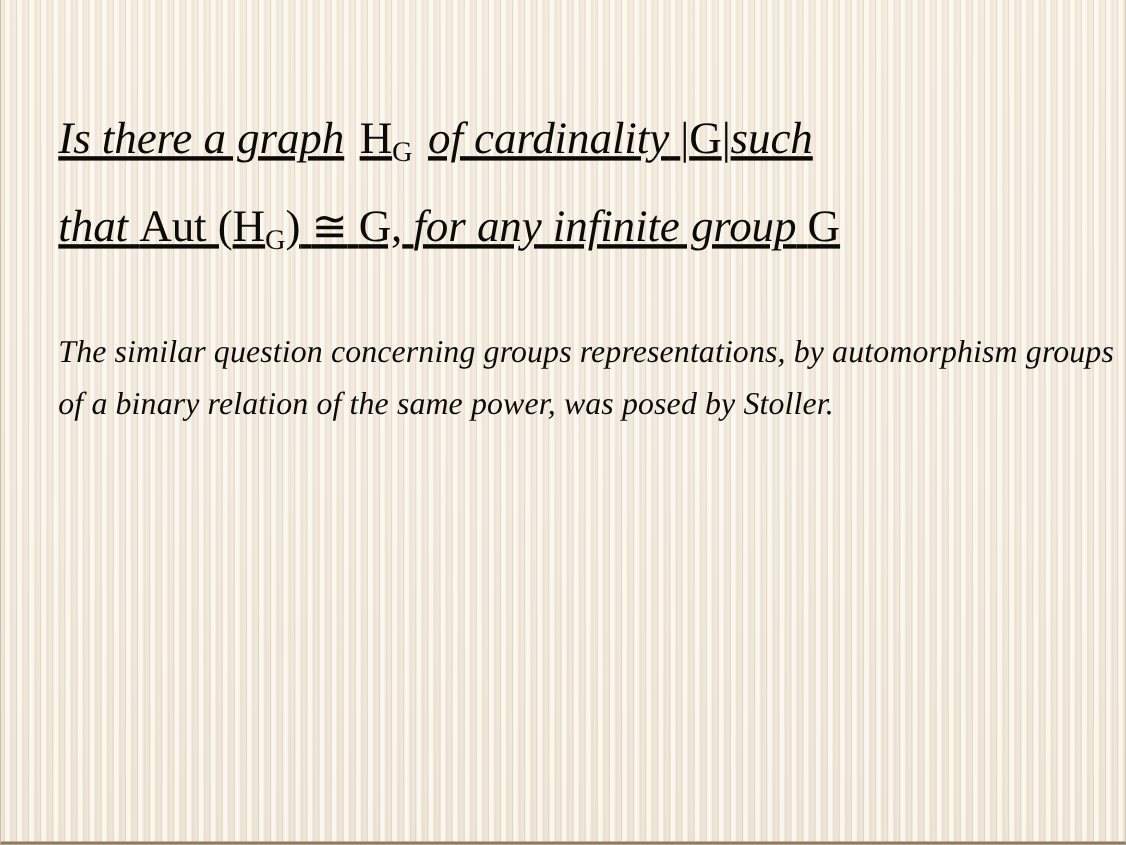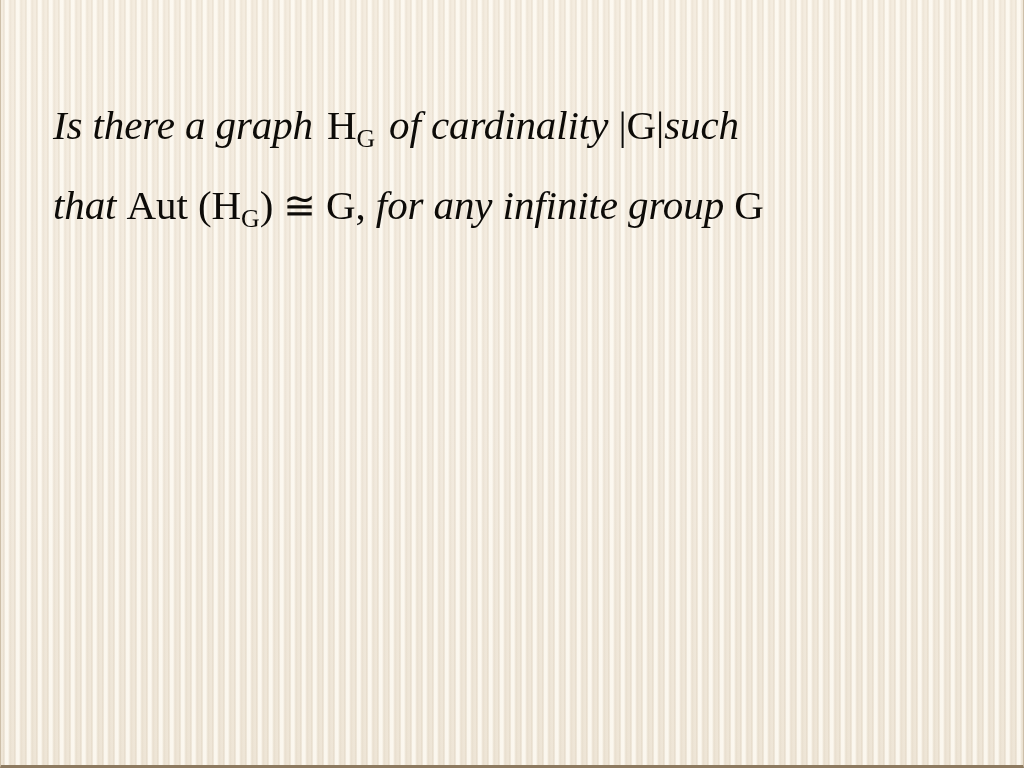--- a/index.html
+++ b/index.html
@@ -117,20 +117,21 @@
     width: 965px;
     color: #0d0b08;
   }
 
   .para-main {
     margin: 0;
     font-style: italic;
     font-size: 41px;
     line-height: 66px;
     letter-spacing: -0.1px;
+    text-decoration: underline;
   }
   .para-secondary {
     margin: 0;
     padding-top: 46px;
     font-style: italic;
     font-size: 29px;
     line-height: 47px;
     letter-spacing: 0.1px;
   }
 
@@ -156,15 +157,16 @@
 </head>
 <body>
 
 <div id="slide">
 
 
   <div id="body-text">
 
     <p class="para-main"><span>Is there a graph</span><span class="nbsp-wide"></span><span class="roman">H</span><span class="sub">G</span><span class="nbsp-wide"></span><span>of cardinality</span>&nbsp;<span class="roman">|</span><span class="roman">G</span><span class="roman">|</span><span>such</span><br><span>that</span>&nbsp;<span class="roman">Aut (</span><span class="roman">H</span><span class="sub">G</span><span class="roman">)</span>&nbsp;<span class="cong">≅</span>&nbsp;<span class="roman">G,</span>&nbsp;<span>for any infinite group</span>&nbsp;<span class="roman">G</span></p>
 
+    <p class="para-secondary">The similar question concerning groups representations, by automorphism groups of a binary relation of the same power, was posed by Stoller.</p>
 
   </div>
 </div>
 
 </body></html>

